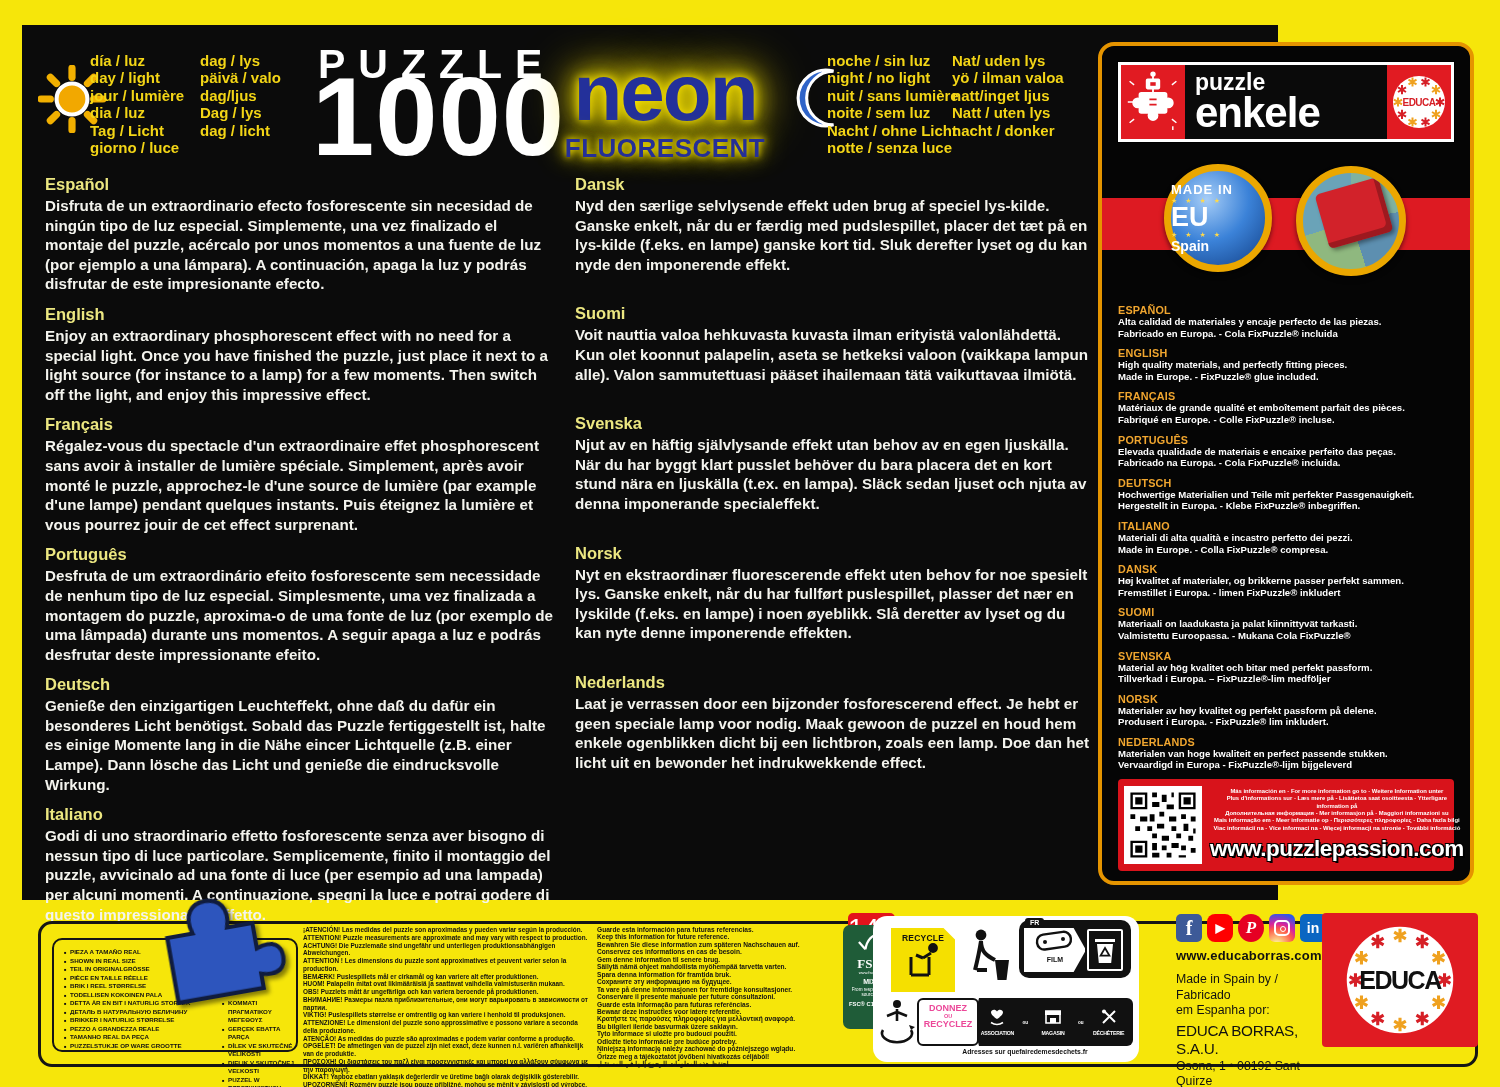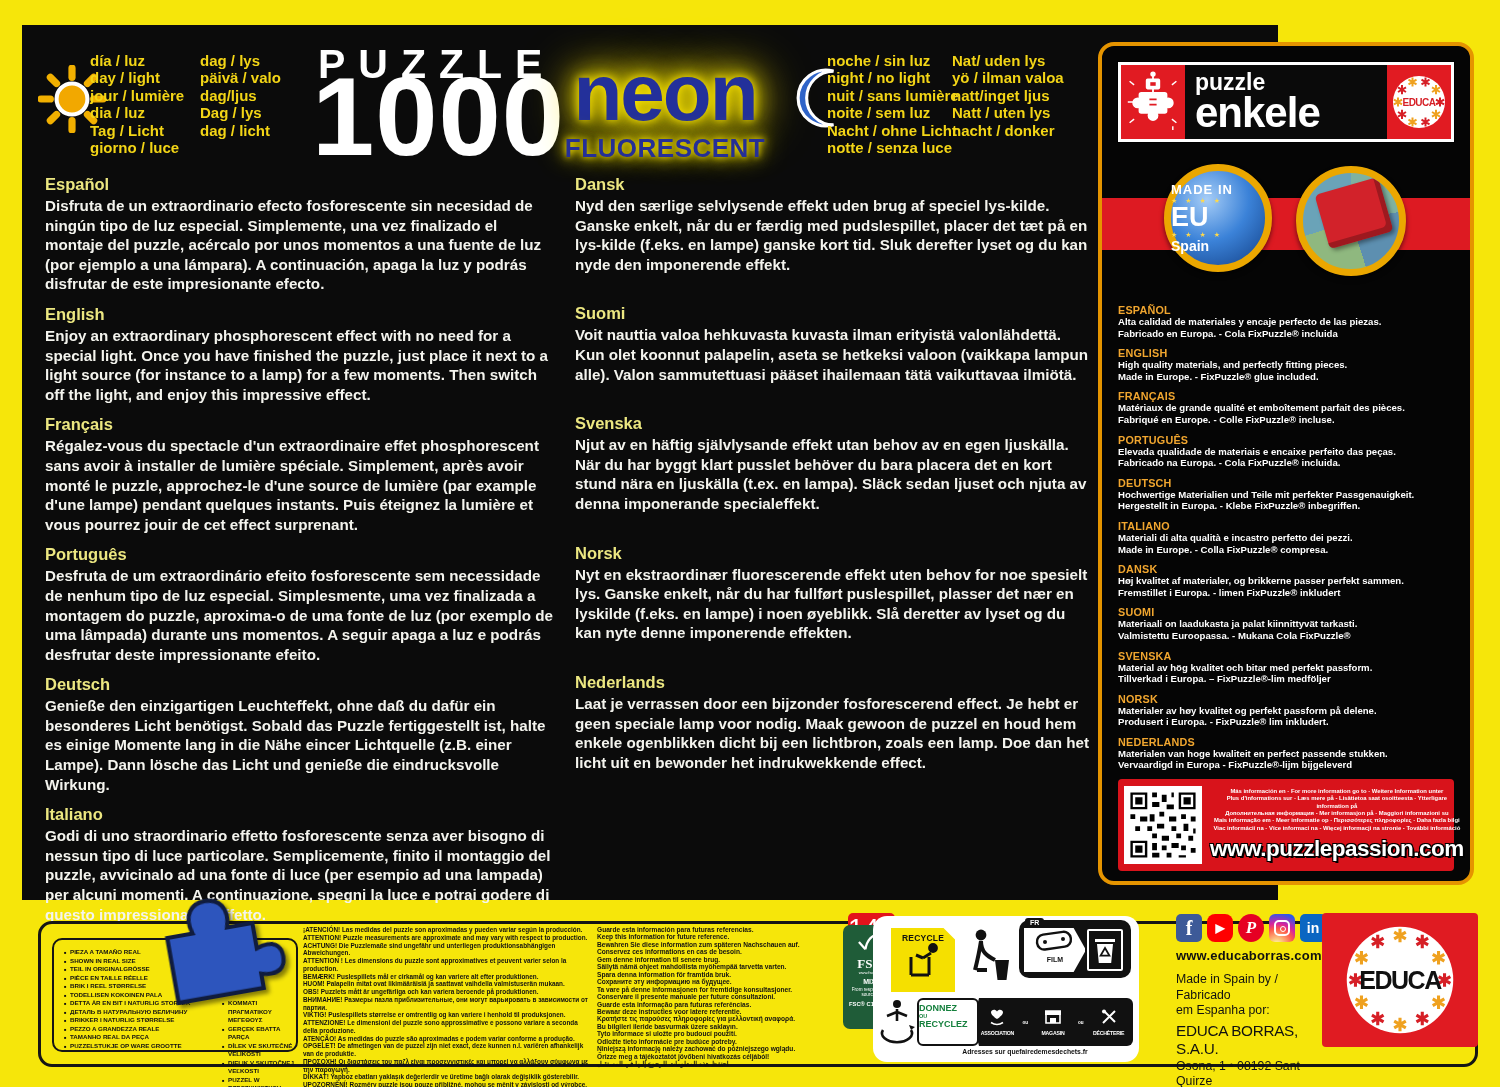--- a/index.html
+++ b/index.html
@@ -98,21 +98,21 @@
   .tidyman{position:absolute;left:92px;top:10px}
   .filmunit{position:absolute;left:146px;top:4px;width:112px;height:58px;background:#111;border-radius:10px}
   .frtab{position:absolute;left:6px;top:-2px;background:#111;color:#fff;font-size:7px;font-weight:bold;padding:1px 5px;border-radius:3px}
   .fpent{position:absolute;left:5px;top:8px;width:62px;height:44px;background:#fff;
          clip-path:polygon(0 0,80% 0,100% 50%,80% 100%,0 100%);text-align:center}
   .fpent-label{font-size:7px;font-weight:bold;color:#111;margin-top:-2px}
   .fbin{position:absolute;right:6px;top:7px;width:40px;height:46px;background:#111;border-radius:4px;
         display:flex;align-items:center;justify-content:center;outline:2px solid #fff;outline-offset:-4px}
   .triman{position:absolute;left:4px;top:82px}
   .donnez{position:absolute;left:44px;top:82px;width:62px;height:48px;border:2px solid #111;border-radius:6px;
-          background:#fff;text-align:left;color:#15803d;font-weight:bold;padding-top:4px;z-index:2}
+          background:#fff;text-align:center;color:#ec4899;font-weight:bold;padding-top:4px;z-index:2}
   .dz1{font-size:9px;line-height:1.05}.dz2{font-size:5.5px;line-height:1.2}
   .band{position:absolute;left:100px;top:82px;width:160px;height:48px;background:#111;border-radius:6px;
         clip-path:polygon(6px 0,100% 0,100% 100%,6px 100%,0 50%);
         display:flex;align-items:center;justify-content:center;gap:3px;color:#fff}
   .bgrp{text-align:center;width:44px}
   .bgrp .blabel{font-size:5.2px;font-weight:bold;letter-spacing:-.2px}
   .bou{font-size:4.6px;font-weight:bold}
   .adresses{position:absolute;left:44px;top:132px;width:216px;text-align:center;font-size:6.8px;font-weight:bold;color:#111}
 
   .socialblock{position:absolute;left:1176px;top:914px;width:150px}

